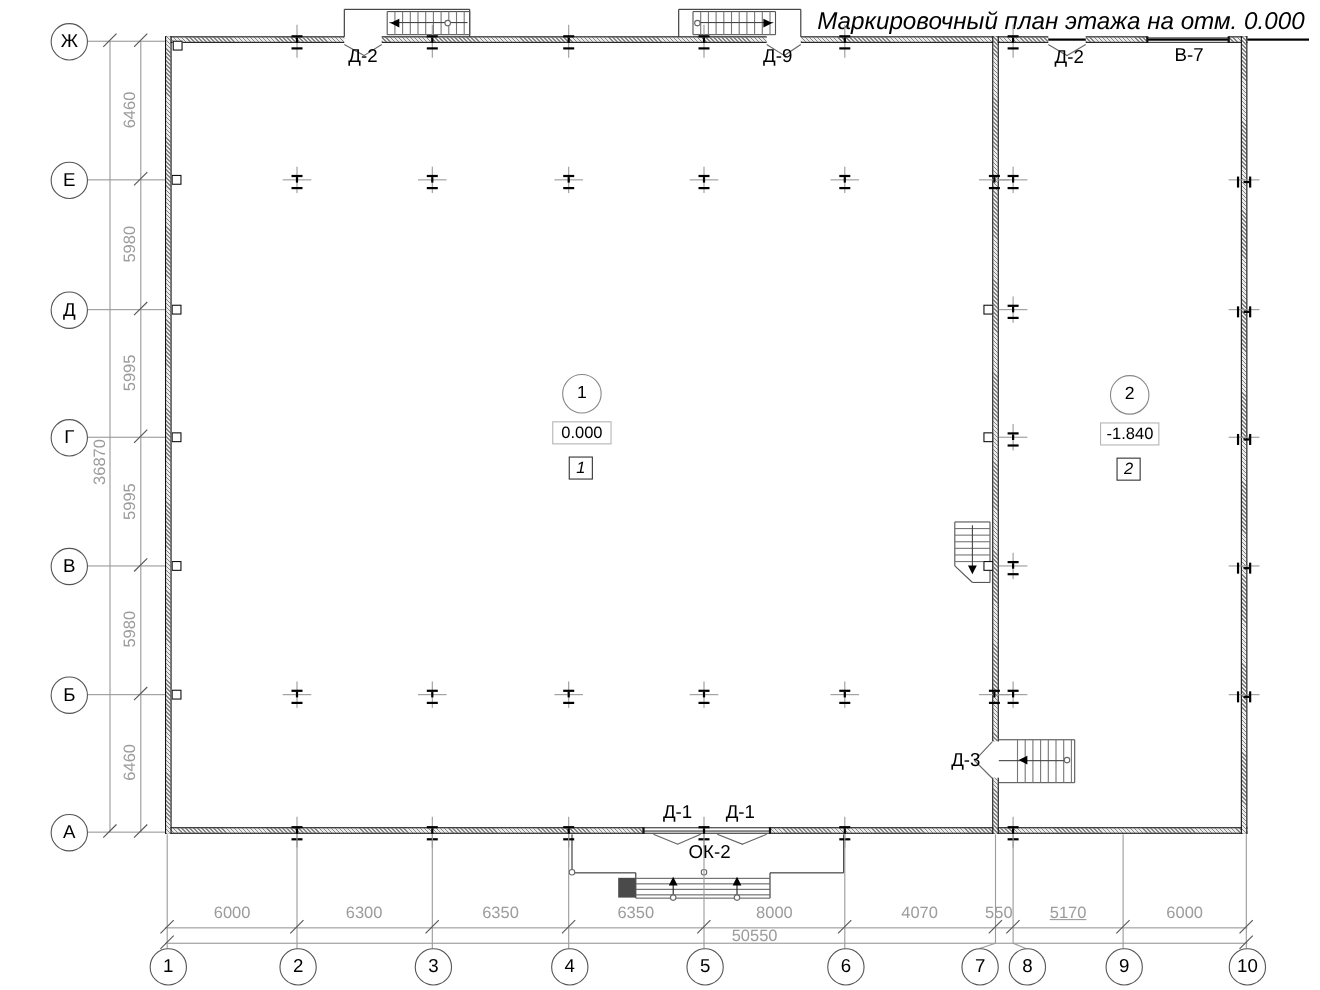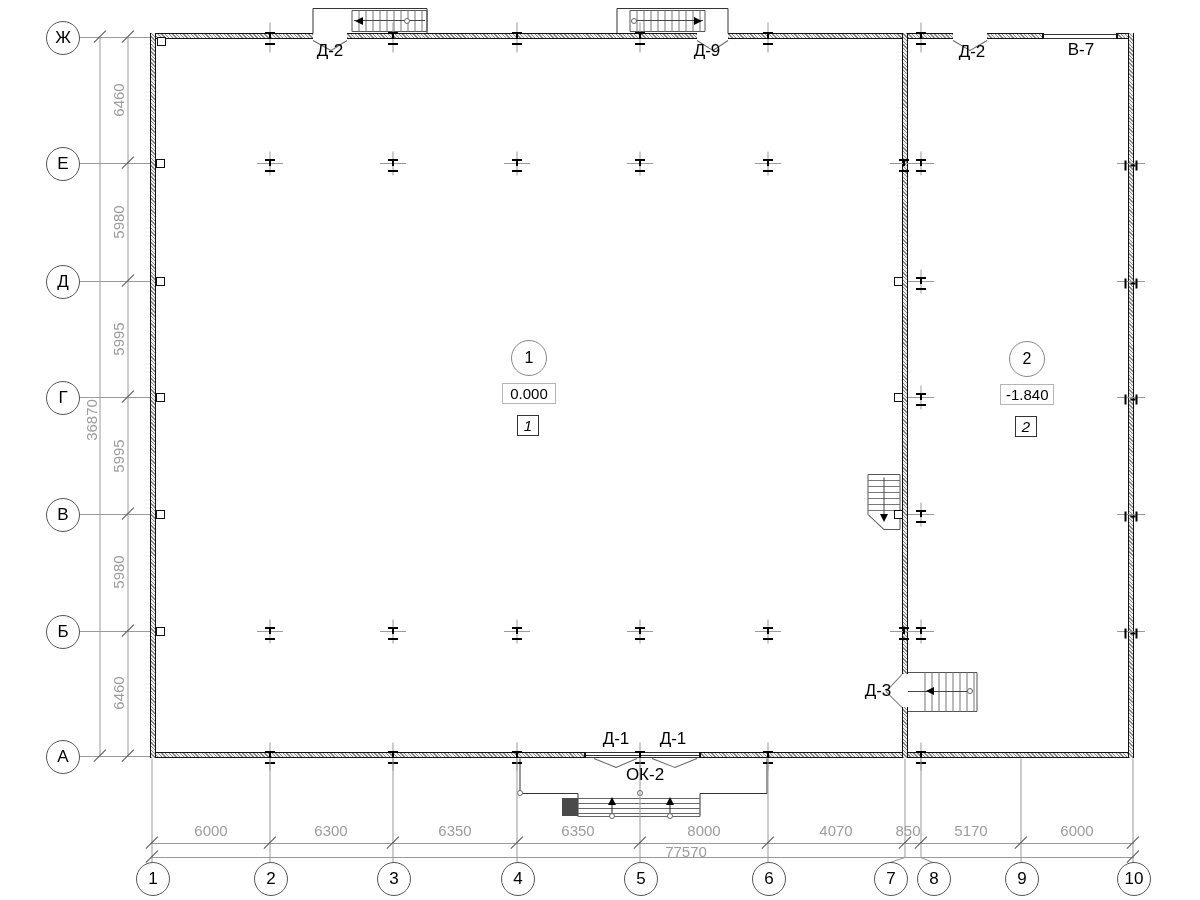--- a/index.html
+++ b/index.html
@@ -29,20 +29,21 @@
   .arrR{position:absolute;width:0;height:0;border-top:4px solid transparent;border-bottom:4px solid transparent;border-left:8px solid #000;}
   .arrU{position:absolute;width:0;height:0;border-left:4px solid transparent;border-right:4px solid transparent;border-bottom:8px solid #000;}
   .arrD{position:absolute;width:0;height:0;border-left:4px solid transparent;border-right:4px solid transparent;border-top:8px solid #000;}
   .dot{position:absolute;width:4px;height:4px;border:1px solid #666;border-radius:50%;background:#fff;}
   .darkrect{position:absolute;background:#4a4a4a;}
 </style>
 </head>
 <body>
 
 <div id="sheet">
+  <div id="title">Маркировочный план этажа на отм. 0.000</div>
   <div id="plan" style="position:absolute;left:0;top:0;width:1200px;height:900px;">
       <div class="wallh" style="left: 150px; top: 33px; width: 163px;"></div>
       <div class="wallh" style="left: 347px; top: 33px; width: 350px;"></div>
       <div class="wallh" style="left: 728px; top: 33px; width: 225px;"></div>
       <div class="wallh" style="left: 987px; top: 33px; width: 56px;"></div>
       <div class="wallh" style="left: 1117px; top: 33px; width: 17px;"></div>
       <div class="wallh" style="left: 150px; top: 752px; width: 435px;"></div>
       <div class="wallh" style="left: 700px; top: 752px; width: 434px;"></div>
       <div class="wallv" style="left: 150px; top: 33px; height: 725px;"></div>
       <div class="wallv" style="left: 1128px; top: 33px; height: 725px;"></div>
@@ -323,24 +324,24 @@
       <div class="dim" style="left: 118px; top: 456px; transform: translate(-50%, -50%) rotate(-90deg);">5995</div>
       <div class="dim" style="left: 118px; top: 572px; transform: translate(-50%, -50%) rotate(-90deg);">5980</div>
       <div class="dim" style="left: 118px; top: 693px; transform: translate(-50%, -50%) rotate(-90deg);">6460</div>
       <div class="dim" style="left: 91px; top: 420px; transform: translate(-50%, -50%) rotate(-90deg);">36870</div>
       <div class="dim" style="left: 211px; top: 830px; transform: translate(-50%, -50%);">6000</div>
       <div class="dim" style="left: 331px; top: 830px; transform: translate(-50%, -50%);">6300</div>
       <div class="dim" style="left: 455px; top: 830px; transform: translate(-50%, -50%);">6350</div>
       <div class="dim" style="left: 578px; top: 830px; transform: translate(-50%, -50%);">6350</div>
       <div class="dim" style="left: 704px; top: 830px; transform: translate(-50%, -50%);">8000</div>
       <div class="dim" style="left: 836px; top: 830px; transform: translate(-50%, -50%);">4070</div>
-      <div class="dim" style="left: 908px; top: 830px; transform: translate(-50%, -50%);">850</div>
-      <div class="dim" style="left: 971px; top: 830px; transform: translate(-50%, -50%);">5170</div>
+      <div class="dim" style="left: 908px; top: 830px; transform: translate(-50%, -50%);">550</div>
+      <div class="dim" style="left: 971px; top: 830px; transform: translate(-50%, -50%); text-decoration: underline;">5170</div>
       <div class="dim" style="left: 1077px; top: 830px; transform: translate(-50%, -50%);">6000</div>
-      <div class="dim" style="left: 686px; top: 851px; transform: translate(-50%, -50%);">77570</div>
+      <div class="dim" style="left: 686px; top: 851px; transform: translate(-50%, -50%);">50550</div>
       <div class="lbl" style="left: 330px; top: 51px;">Д-2</div>
       <div class="lbl" style="left: 707px; top: 51px;">Д-9</div>
       <div class="lbl" style="left: 972px; top: 52px;">Д-2</div>
       <div class="lbl" style="left: 1081px; top: 50px;">В-7</div>
       <div class="lbl" style="left: 616px; top: 739px;">Д-1</div>
       <div class="lbl" style="left: 673px; top: 739px;">Д-1</div>
       <div class="lbl" style="left: 645px; top: 775px;">ОК-2</div>
       <div class="lbl" style="left: 878px; top: 691px;">Д-3</div>
       <div class="roomcirc" style="left: 511px; top: 340px;">1</div>
       <div class="elevbox" style="left: 502px; top: 383px; width: 42px;">0.000</div>

